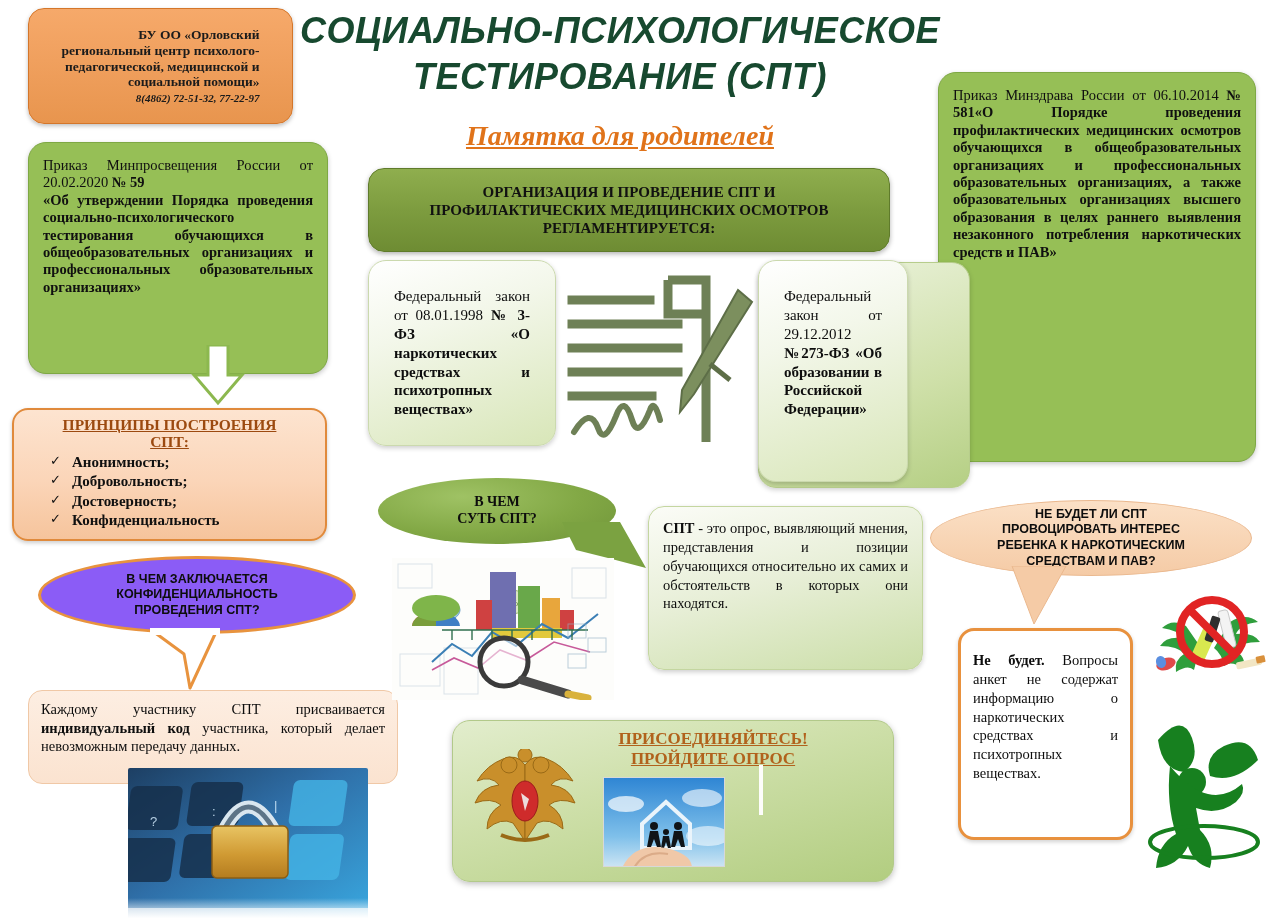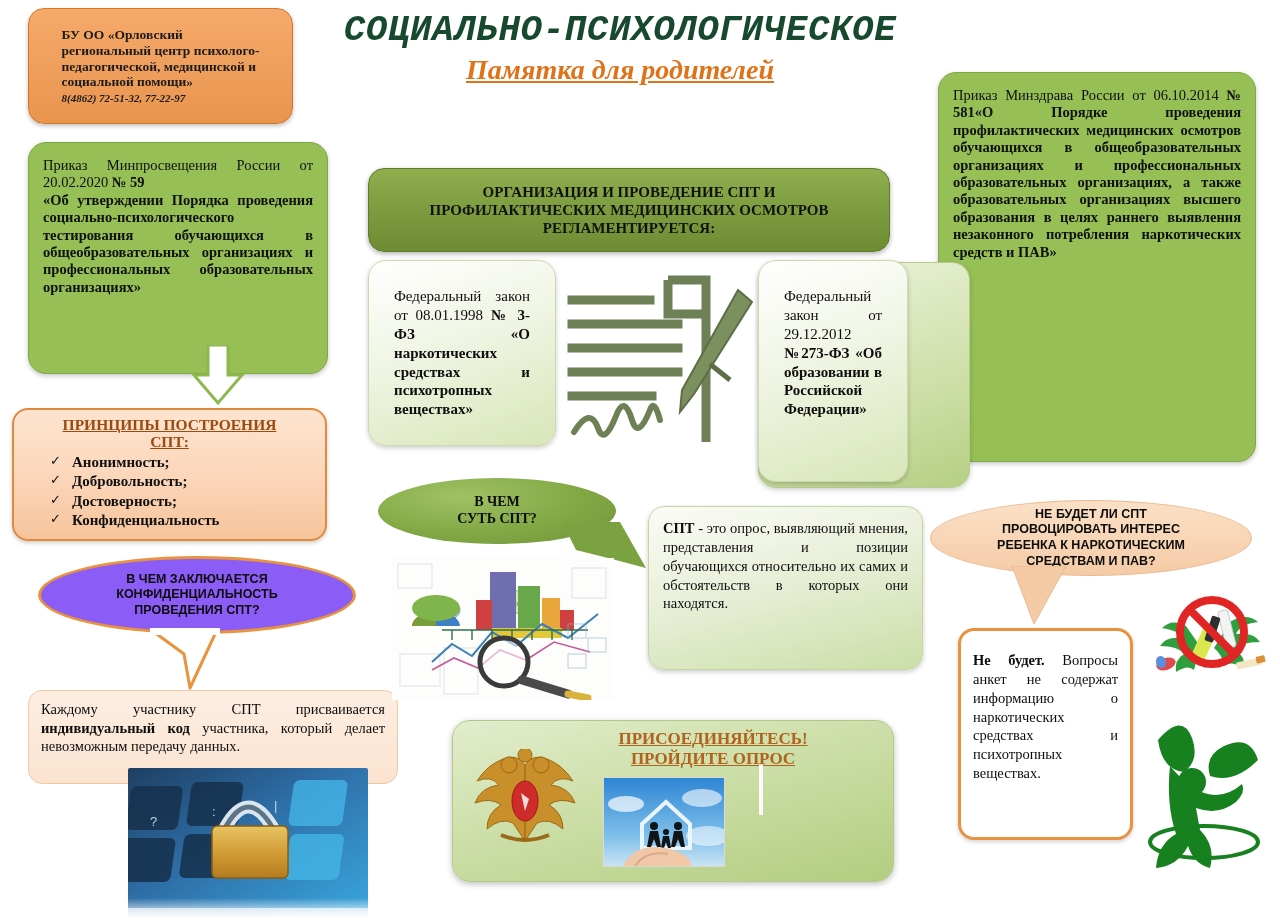--- a/index.html
+++ b/index.html
@@ -19,38 +19,38 @@
   .contact-box{
     left:28px;top:8px;width:265px;height:116px;
     border-radius:16px;
     background:linear-gradient(180deg,#f6a96a 0%,#f0a05e 45%,#e8954e 100%);
     border:1.5px solid #d4762a;
     box-shadow:0 2px 4px rgba(0,0,0,.25);
     display:flex;align-items:center;justify-content:center;
     padding:6px 12px;
   }
   .contact-box p{
-    margin:4px;text-align:left;line-height:1.16;
+    margin:4px;text-align:right;line-height:1.16;
     font-size:13.5px;color:#1b1b1b;font-weight:600;
   }
   .contact-box .phone{font-style:italic;font-weight:bold;font-size:11px;display:block;margin-top:2px;}
 
   
   .title-wrap{left:290px;top:8px;width:660px;text-align:center;}
   .title-main{
-    font-family:Liberation Mono, monospace;
+    font-family:Liberation Sans, sans-serif;
     font-style:italic;font-weight:bold;
     font-size:36px;color:#17492f;letter-spacing:.5px;line-height:1.28;
     margin:0;
   }
   .title-sub{
     font-family:"Liberation Serif", serif;
     font-style:italic;font-weight:bold;font-size:28px;
     color:#e0731a;text-decoration:underline;
-    margin:0 0 0 0;
+    margin:20px 0 0 0;
   }
 
   
   .green-card{
     border-radius:18px;
     background:#96bf56;
     border:1.5px solid #7ea844;
     box-shadow:0 2px 5px rgba(0,0,0,.22);
     padding:14px 14px 10px 14px;
     overflow:hidden;
@@ -240,20 +240,21 @@
       <span>региональный центр психолого-</span><br>
       <span>педагогической, медицинской и</span><br>
       <span>социальной  помощи»</span>
       <span class="phone">8(4862) 72-51-32, 77-22-97</span>
     </p>
   </div>
 
   <div class="abs title-wrap">
     <div class="title-main">
       <div>СОЦИАЛЬНО-ПСИХОЛОГИЧЕСКОЕ</div>
+      <div>ТЕСТИРОВАНИЕ (СПТ)</div>
     </div>
     <div class="title-sub">Памятка для родителей</div>
   </div>
 
   <div class="abs green-card law-left">
     <p><span>Приказ Минпросвещения России от 20.02.2020 </span><span class="bold">№ 59</span><br><span class="bold">«Об утверждении Порядка проведения социально-психологического тестирования обучающихся в общеобразовательных организациях и профессиональных образовательных организациях»</span></p>
   </div>
 
   <div class="abs green-card law-right">
     <p><span>Приказ Минздрава России от 06.10.2014 </span><span class="bold">№ 581</span><span class="bold">«О Порядке проведения профилактических медицинских осмотров обучающихся в общеобразовательных организациях и профессиональных образовательных организациях, а также образовательных организациях высшего образования в целях раннего выявления незаконного потребления наркотических средств и ПАВ»</span></p>

